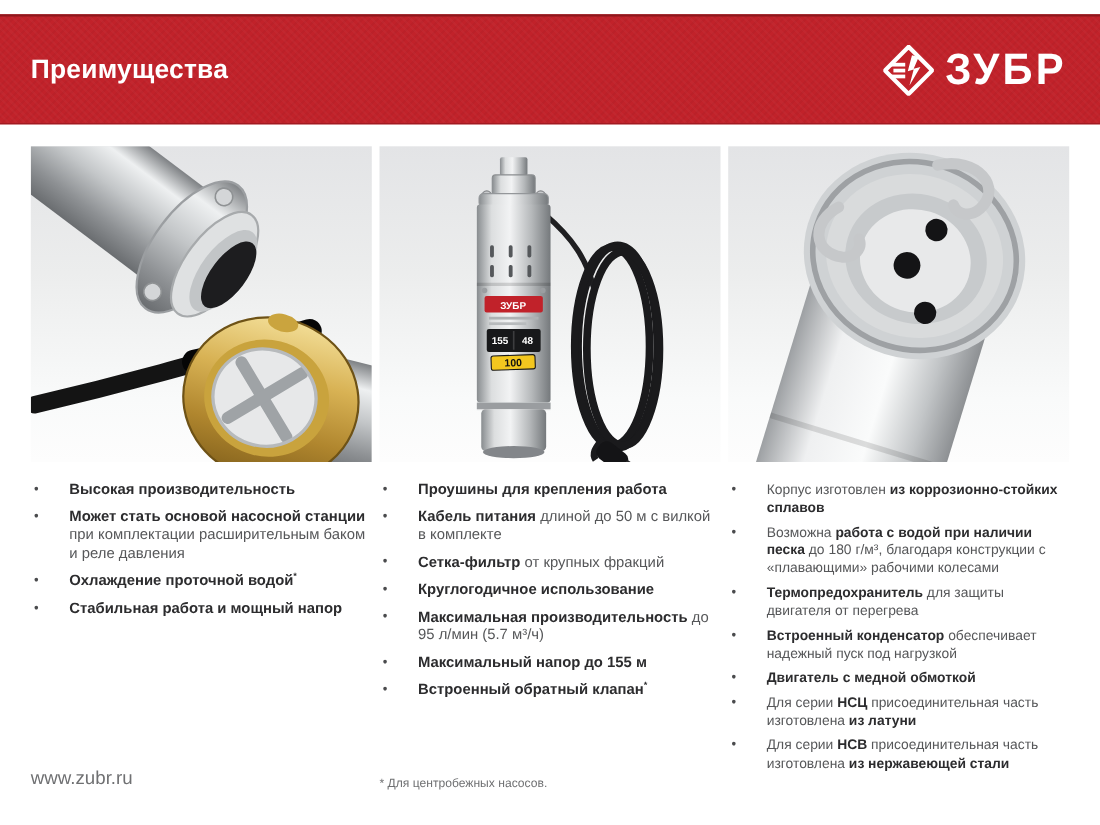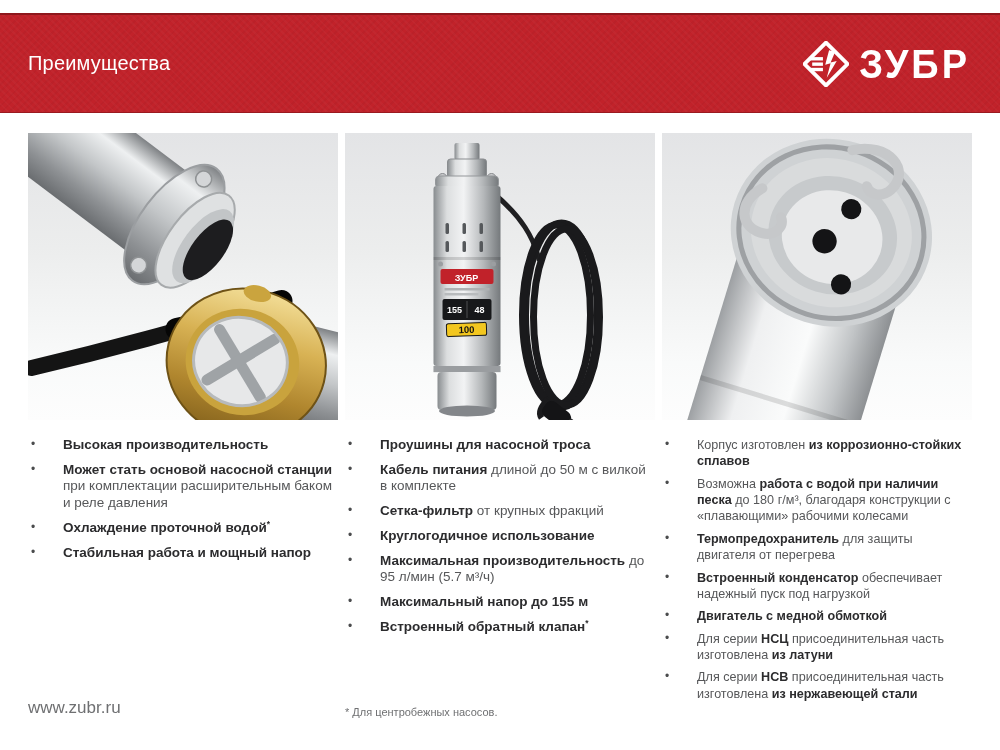--- a/index.html
+++ b/index.html
@@ -15,21 +15,21 @@
     background:#c1222a;
     background-image:
       repeating-linear-gradient(45deg, rgba(255,255,255,.025) 0 2px, transparent 2px 5px),
       repeating-linear-gradient(-45deg, rgba(0,0,0,.03) 0 2px, transparent 2px 5px);
     border-top:2px solid #8e171c;
     border-bottom:1px solid #9a1a20;
     display:flex;align-items:center;justify-content:space-between;
     padding:0 30px 0 28px;box-sizing:border-box;
   }
   .page-title{
-    margin:0;color:#ffffff;font-size:20px;font-weight:400;letter-spacing:.2px;
+    margin:0;color:#ffffff;font-size:24px;font-weight:700;letter-spacing:.2px;
   }
   .logo{display:flex;align-items:center;gap:10px;}
   .logo-text{
     color:#fff;font-size:38px;font-weight:700;letter-spacing:3px;line-height:1;
     transform:scaleY(1.05);
   }
   
   .photos{
     display:flex;gap:7px;margin:20px 28px 0;height:287px;
   }
@@ -252,21 +252,21 @@
         <li>
           <span class="dot">•</span>
           <span class="txt"><span class="b">Стабильная работа и мощный напор</span></span>
         </li>
       </ul>
   </section>
   <section class="col col2">
     <ul class="features">
         <li>
           <span class="dot">•</span>
-          <span class="txt"><span class="b">Проушины для насосной троса</span></span>
+          <span class="txt"><span class="b">Проушины для крепления работа</span></span>
         </li>
         <li>
           <span class="dot">•</span>
           <span class="txt"><span class="b">Кабель питания</span><span> длиной до 50 м с вилкой в комплекте</span></span>
         </li>
         <li>
           <span class="dot">•</span>
           <span class="txt"><span class="b">Сетка-фильтр</span><span> от крупных фракций</span></span>
         </li>
         <li>

